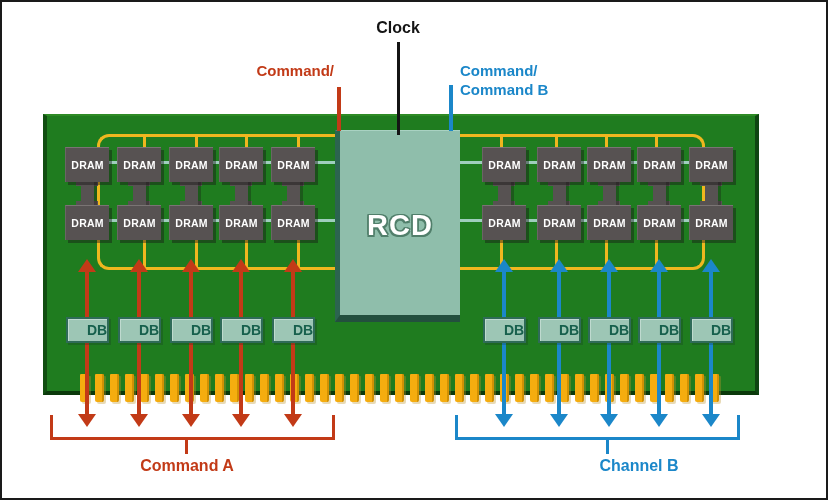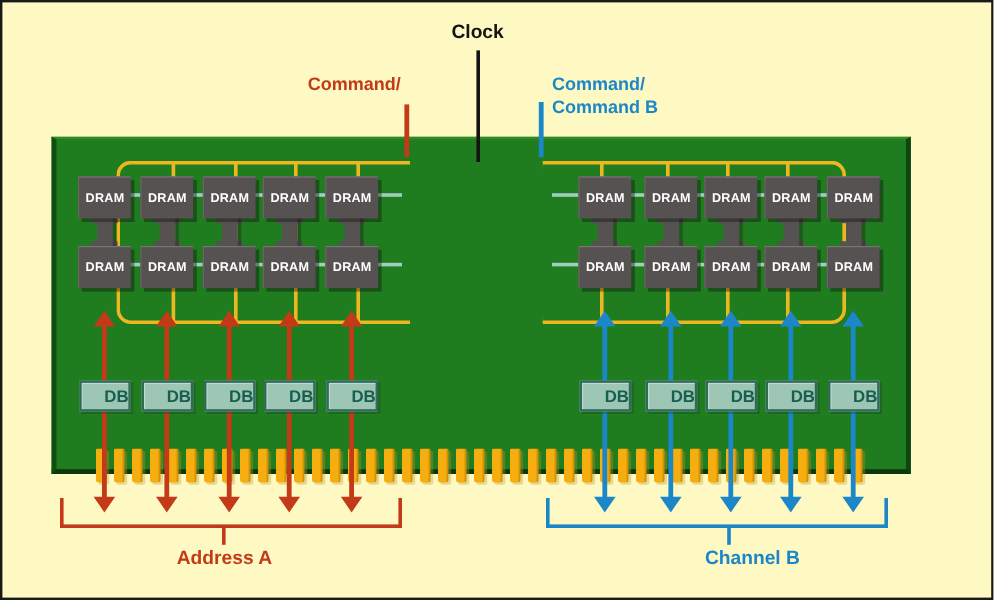--- a/index.html
+++ b/index.html
@@ -1,18 +1,18 @@
 <!DOCTYPE html>
 <html><head>
 <meta charset="utf-8">
 <style>
   html,body{margin:0;padding:0;background:#e8e8e8;}
   .canvas{
     position:relative;width:828px;height:500px;box-sizing:border-box;
-    background:#fef9c3;border:2px solid #1a1a1a;overflow:hidden;
+    background:#ffffff;border:2px solid #1a1a1a;overflow:hidden;
     font-family:"Liberation Sans",sans-serif;
   }
   .lbl{position:absolute;font-weight:bold;z-index:8;}
   .clock-lbl{left:346px;top:17px;width:100px;text-align:center;font-size:16px;}
   .cmda-lbl{left:188px;top:59px;width:144px;text-align:right;font-size:15px;line-height:19px;}
   .cmdb-lbl{left:458px;top:59px;width:144px;text-align:left;font-size:15px;line-height:19px;}
   .vline{position:absolute;z-index:6;}
   .clock-line{left:395px;top:40px;width:3px;height:93px;}
   .cmda-line{left:335px;top:85px;width:4px;height:44px;}
   .cmdb-line{left:447px;top:83px;width:4px;height:46px;}
@@ -69,21 +69,21 @@
     box-shadow:2px 2px 0 rgba(190,150,45,.35);
   }
   .bracket{position:absolute;top:413px;width:285px;height:25px;border:3px solid;border-top:none;box-sizing:border-box;z-index:8;}
   .bracket-a{left:48px;}
   .bracket-b{left:453px;}
   .tick{position:absolute;top:437px;width:3px;height:15px;z-index:8;}
   .tick-a{left:183px;}
   .tick-b{left:604px;}
   .chan-lbl{position:absolute;top:455px;width:160px;text-align:center;font-size:16px;}
   .chan-a-lbl{left:105px;}
-  .chan-b-lbl{left:545px;}
+  .chan-b-lbl{left:557px;}
 </style>
 </head>
 <body>
 
 <div class="canvas">
 
   <div class="lbl clock-lbl" style="color: rgb(20, 20, 20);">Clock</div>
 
   <div class="lbl cmda-lbl" style="color: rgb(194, 58, 23);">
     <div>Command/</div>
@@ -101,24 +101,27 @@
   <div class="board" style="background-color: rgb(31, 124, 31);"></div>
 
   <div class="loop loop-left" style="border-color: rgb(239, 183, 31);"></div>
   <div class="loop loop-right" style="border-color: rgb(239, 183, 31);"></div>
 
   <div class="teal-line teal-a1" style="background-color: rgb(159, 206, 189);"></div>
   <div class="teal-line teal-a2" style="background-color: rgb(159, 206, 189);"></div>
   <div class="teal-line teal-b1" style="background-color: rgb(159, 206, 189);"></div>
   <div class="teal-line teal-b2" style="background-color: rgb(159, 206, 189);"></div>
 
+  <div class="rcd" style="background-color: rgb(143, 190, 171);">
+    <span class="rcd-label">RCD</span>
+  </div>
 
   <div class="bracket bracket-a" style="border-color: rgb(194, 58, 23);"></div>
   <div class="tick tick-a" style="background-color: rgb(194, 58, 23);"></div>
-  <div class="lbl chan-lbl chan-a-lbl" style="color: rgb(194, 58, 23);">Address A</div>
+  <div class="lbl chan-lbl chan-a-lbl" style="color: rgb(194, 58, 23);">Command A</div>
 
   <div class="bracket bracket-b" style="border-color: rgb(27, 135, 201);"></div>
   <div class="tick tick-b" style="background-color: rgb(27, 135, 201);"></div>
   <div class="lbl chan-lbl chan-b-lbl" style="color: rgb(27, 135, 201);">Channel B</div>
 <div class="trace-v" style="left: 140.5px; background: rgb(239, 183, 31);"></div>
     <div class="trace-v" style="left: 192.5px; background: rgb(239, 183, 31);"></div>
     <div class="trace-v" style="left: 242.5px; background: rgb(239, 183, 31);"></div>
     <div class="trace-v" style="left: 294.5px; background: rgb(239, 183, 31);"></div>
     <div class="conn-cap" style="left: 74px; top: 177px; background: rgb(87, 82, 82);"></div>
     <div class="conn-cap" style="left: 74px; top: 199px; background: rgb(87, 82, 82);"></div>

